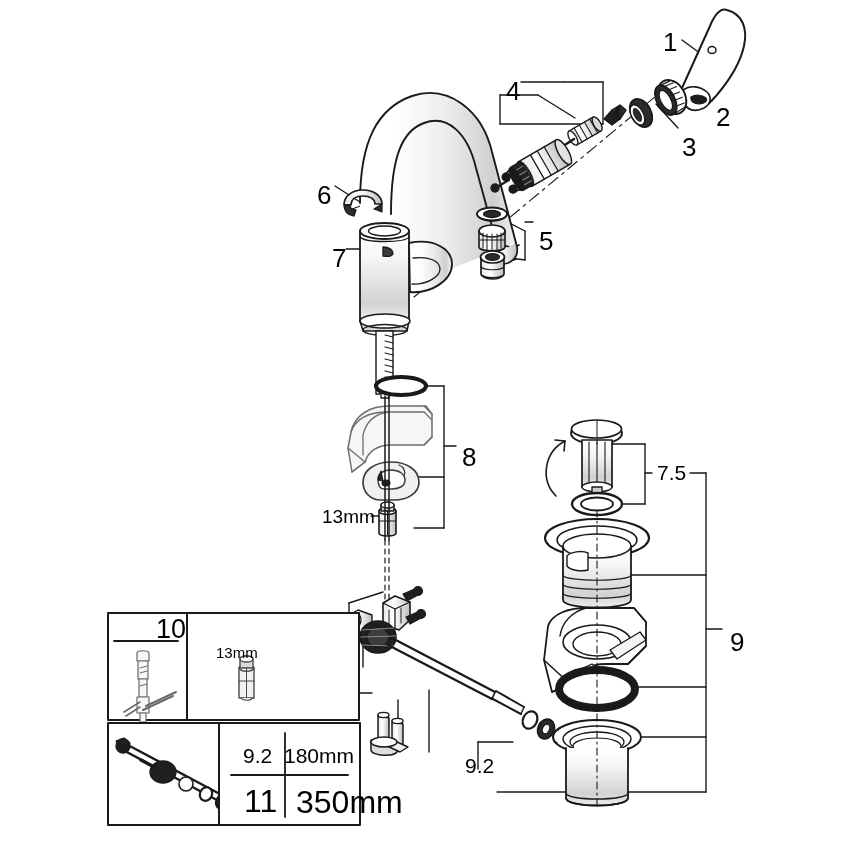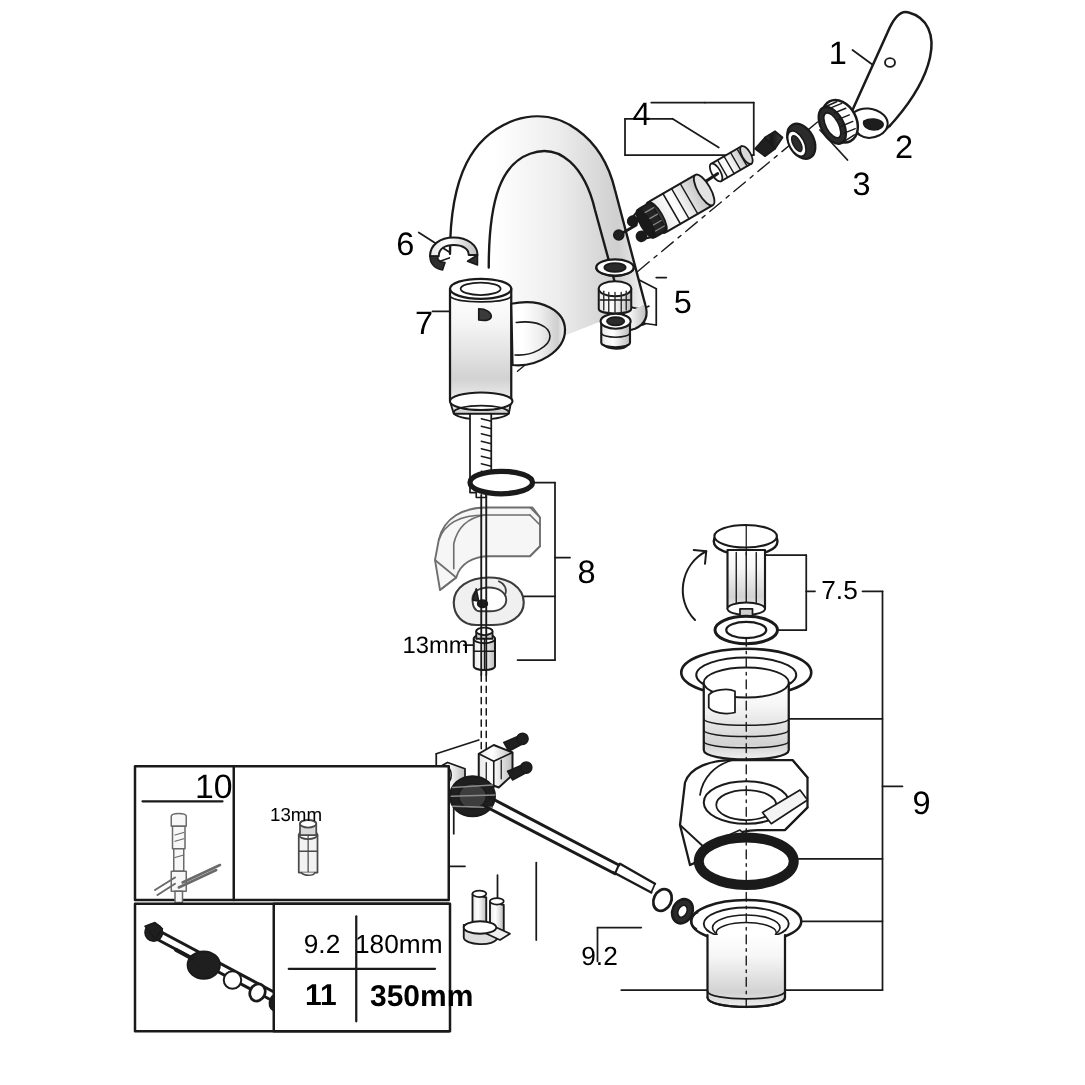--- a/index.html
+++ b/index.html
@@ -24,21 +24,21 @@
     white-space:nowrap;
     line-height:1;
     user-select:none;
   }
   .lbl-num{font-size:26px;}
   .lbl-sub{font-size:21px;}
   .lbl-dim{font-size:19px;}
   .lbl-dim-sm{font-size:15px;}
   .lbl-box{font-size:27px;}
   .lbl-tbl{font-size:21px;}
-  .lbl-tbl-b{font-size:24px;font-weight:bold;}
+  .lbl-tbl-b{font-size:32px;}
 </style>
 </head>
 <body>
 
 <div id="stage">
 
   <svg width="868" height="868" viewBox="0 0 868 868" shape-rendering="geometricPrecision">
     <defs>
       <linearGradient id="gTube" x1="0" y1="0" x2="1" y2="0">
         <stop offset="0" stop-color="#ffffff"></stop>

